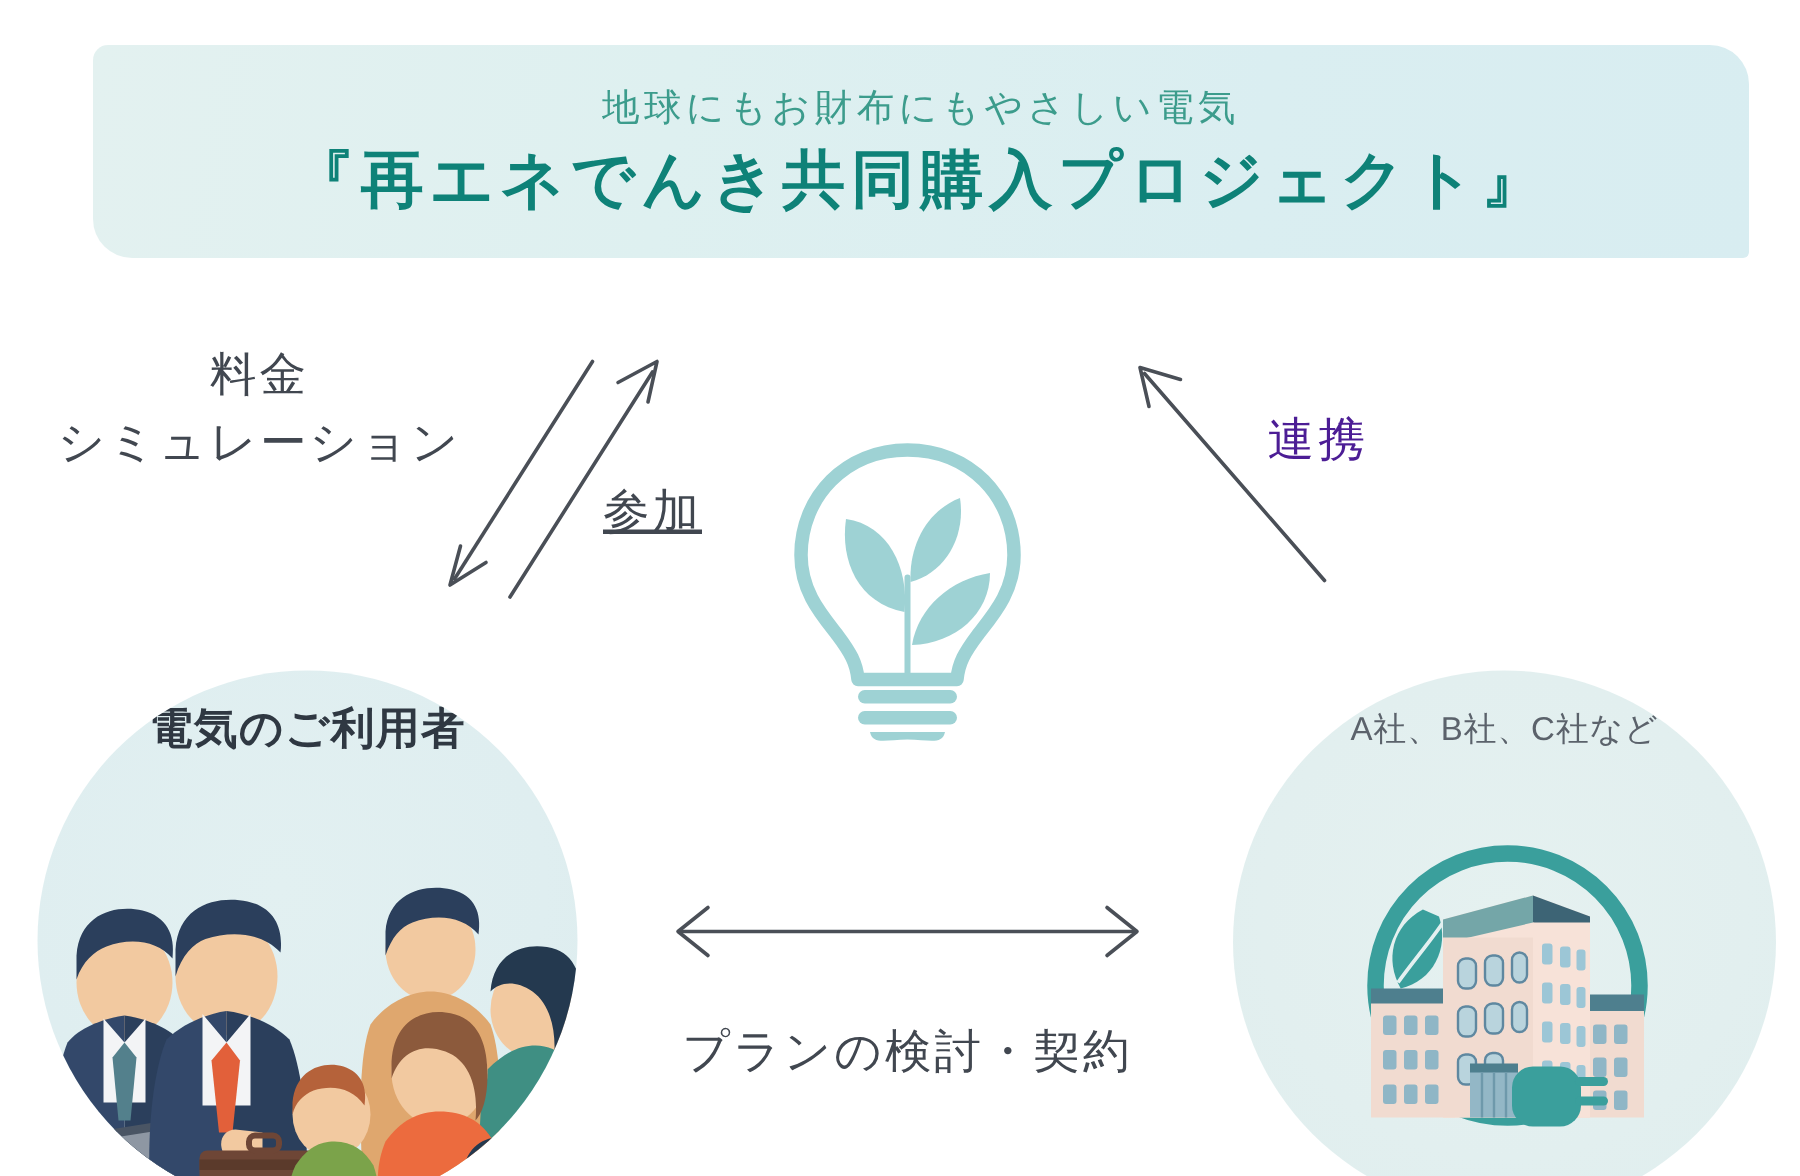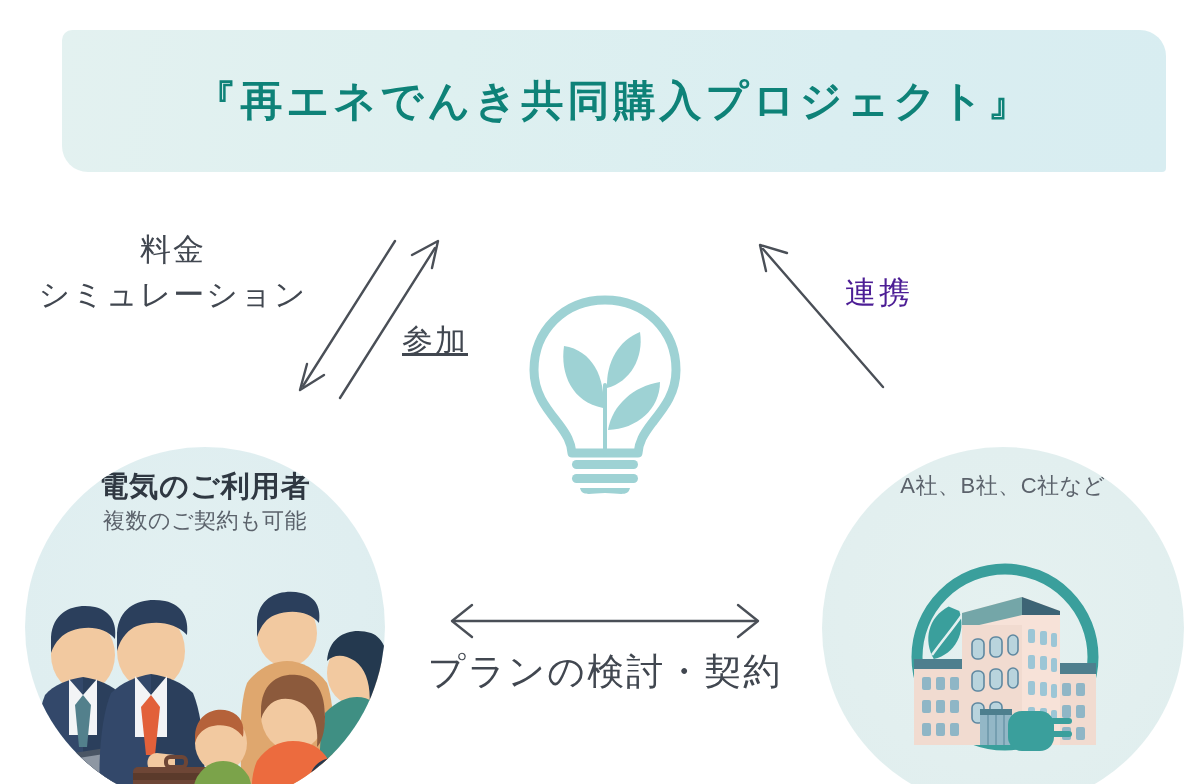--- a/index.html
+++ b/index.html
@@ -76,24 +76,24 @@
   }
   .label-renkei {
     left: 845px;
     top: 272px;
     font-size: 31px;
     letter-spacing: 3px;
     color: #4c1d95;
   }
   .label-plan {
     left: 420px;
-    top: 647px;
+    top: 680px;
     width: 370px;
     text-align: center;
-    font-size: 37px;
+    font-size: 31px;
     letter-spacing: 2px;
     color: #414750;
     white-space: nowrap;
   }
 
   
   .circle {
     position: absolute;
     border-radius: 50%;
     overflow: hidden;
@@ -133,20 +133,21 @@
     line-height: 1.3;
     margin-top: 3px;
   }
 
   svg { display: block; }
 </style>
 </head>
 <body>
 
 <div class="banner">
+  <div class="banner-sub">地球にもお財布にもやさしい電気</div>
   <div class="banner-title">『再エネでんき共同購入プロジェクト』</div>
 </div>
 
 <div class="layer label-sim">
   <span>料金</span>
   <span class="l2">シミュレーション</span>
 </div>
 
 <div class="layer label-join">参加</div>
 <div class="layer label-renkei">連携</div>
@@ -200,21 +201,20 @@
   <path d="M83 118 C 52 112 40 84 44 56 C 72 60 86 88 83 118 Z" fill="#9ed2d4"></path>
 
   <path d="M87 98 C 86 72 99 50 120 42 C 124 68 110 92 87 98 Z" fill="#9ed2d4"></path>
 
   <path d="M88 140 C 92 115 114 96 140 92 C 140 119 117 139 88 140 Z" fill="#9ed2d4"></path>
 </svg>
 
 <div class="circle circle-users">
   <div class="circle-heading" style="top:22px;">
     <div class="circle-title">電気のご利用者</div>
-    <div class="circle-sub">複数のご契約も可能</div>
   </div>
 
   <svg style="position:absolute; left:0; top:118px;" width="360" height="242" viewBox="0 0 360 242">
 
     <g>
       <ellipse cx="58" cy="90" rx="32" ry="37" fill="#f2c9a0"></ellipse>
       <path d="M26 72 C 28 44 52 38 70 42 C 86 46 92 58 90 74 C 80 62 62 60 46 66 C 38 69 30 76 26 88 Z" fill="#2b3f5c"></path>
 
       <path d="M20 130 C 28 120 44 114 58 112 L 58 242 L 12 242 C 8 200 10 155 20 130 Z" fill="#33486a"></path>
       <path d="M96 130 C 88 120 72 114 58 112 L 58 242 L 106 242 C 110 200 106 155 96 130 Z" fill="#2b3f5c"></path>

